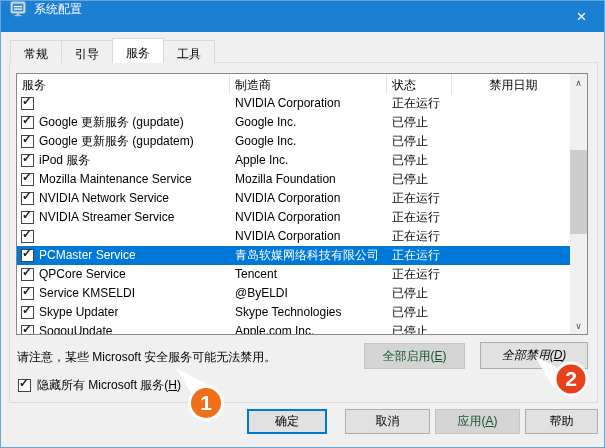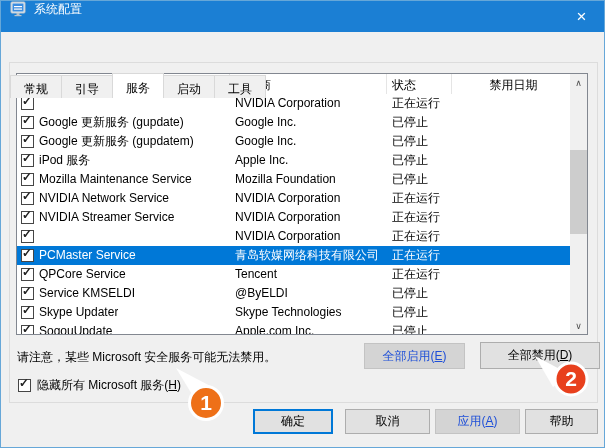--- a/index.html
+++ b/index.html
@@ -4,21 +4,21 @@
 <style>
   * { margin:0; padding:0; box-sizing:border-box; }
   body { background:#888; font-family:"Liberation Sans", sans-serif; }
   .window { position:relative; width:605px; height:448px; background:#f0f0f0;
             border:1px solid #66a7d8; overflow:hidden; font-size:12px; color:#000; }
   .titlebar { position:absolute; left:0; top:0; width:100%; height:31px; background:#1b7fd4;
               display:flex; padding-left:9px; }
   .titlebar .title { color:#fff; margin-left:8px; }
   .close-btn { position:absolute; right:0; top:0; width:45px; height:31px; color:#fff;
                display:flex; align-items:center; justify-content:center; font-size:17px; }
-  .tabs { position:absolute; left:9px; top:39px; display:flex; z-index:3;margin-top:35px; }
+  .tabs { position:absolute; left:9px; top:39px; display:flex; z-index:3; }
   .tab { height:23px; padding:5px 13px 0; background:#f0f0f0; border:1px solid #d9d9d9;
          border-bottom:none; margin-right:-1px; }
   .tab.active { background:#fff; margin-top:-2px; height:25px; padding-top:6px; z-index:4; position:relative; }
   .tabpage { position:absolute; left:8px; top:61px; width:589px; height:341px;
              border:1px solid #dcdcdc; background:#f0f0f0; z-index:1; }
   .listview { position:absolute; left:6px; top:10px; width:572px; height:262px;
               background:#fff; border:1px solid #828790; }
   .lv-header { display:flex; height:20px; margin-right:17px; background:#fff; }
   .hcell { padding:3px 0 0 5px; border-right:1px solid #e5e5e5; white-space:nowrap; overflow:hidden; }
   .c1 { width:213px; } .c2 { width:157px; } .c3 { width:65px; } .c4 { width:118px; border-right:none;text-align:center; }
@@ -32,28 +32,28 @@
   .cb .check { position:absolute; left:0px; top:-3px; font-size:12px; font-weight:bold; line-height:13px; }
   .name-text { white-space:nowrap; overflow:hidden; }
   .scrollbar { position:absolute; top:0; right:0; bottom:0; width:17px; background:#f0f0f0; }
   .sb-btn { position:absolute; left:0; width:17px; height:17px; color:#505050; font-size:9px;
             display:flex; align-items:center; justify-content:center; }
   .sb-up { top:0; } .sb-down { bottom:0; }
   .sb-thumb { position:absolute; left:0; top:76px; width:17px; height:84px; background:#cdcdcd; }
   .notice { position:absolute; left:7px; top:286px; white-space:nowrap; }
   button { font-family:"Liberation Sans", sans-serif; font-size:12px; background:#e1e1e1;
            border:1px solid #adadad; color:#000; }
-  button:disabled { background:#d4d4d4; border-color:#c3c3c3; color:#1d4ed8; }
+  button:disabled { background:#d4d4d4; border-color:#c3c3c3; color:#14532d; }
   .btn-enable-all { position:absolute; left:354px; top:280px; width:101px; height:26px; }
-  .btn-disable-all { position:absolute; left:470px; top:279px; width:120px; height:27px; }
+  .btn-disable-all { position:absolute; left:470px; top:279px; width:108px; height:27px;font-style:italic; }
   .hide-ms { position:absolute; left:8px; top:314px; display:flex; align-items:center; }
   .hide-ms .cb { margin-right:6px; }
   .u { text-decoration:underline; }
   .dlg-btn { position:absolute; top:408px; height:25px; }
-  .btn-ok { left:252px; width:80px; border:2px solid #0078d7; }
+  .btn-ok { left:246px; width:80px; border:2px solid #0078d7; }
   .btn-cancel { left:344px; width:85px; }
   .btn-apply { left:434px; width:85px; }
   .btn-help { left:524px; width:73px; }
   .callout-layer { position:absolute; left:0; top:0; width:605px; height:448px;
                    pointer-events:none; z-index:10; }
   .callout-num { font:bold 21px "Liberation Sans", sans-serif; fill:#fff; }
 </style>
 </head>
 <body>
 
@@ -71,21 +71,20 @@
       </svg>
     </span>
     <span class="title">系统配置</span>
     <div class="close-btn">×</div>
   </div>
 
   <div class="tabs">
     <div class="tab">常规</div>
     <div class="tab">引导</div>
     <div class="tab active">服务</div>
-    <div class="tab">启动</div>
     <div class="tab">工具</div>
   </div>
 
   <div class="tabpage">
 
     <div class="listview">
       <div class="lv-header">
         <div class="hcell c1">服务</div>
         <div class="hcell c2">制造商</div>
         <div class="hcell c3">状态</div>

